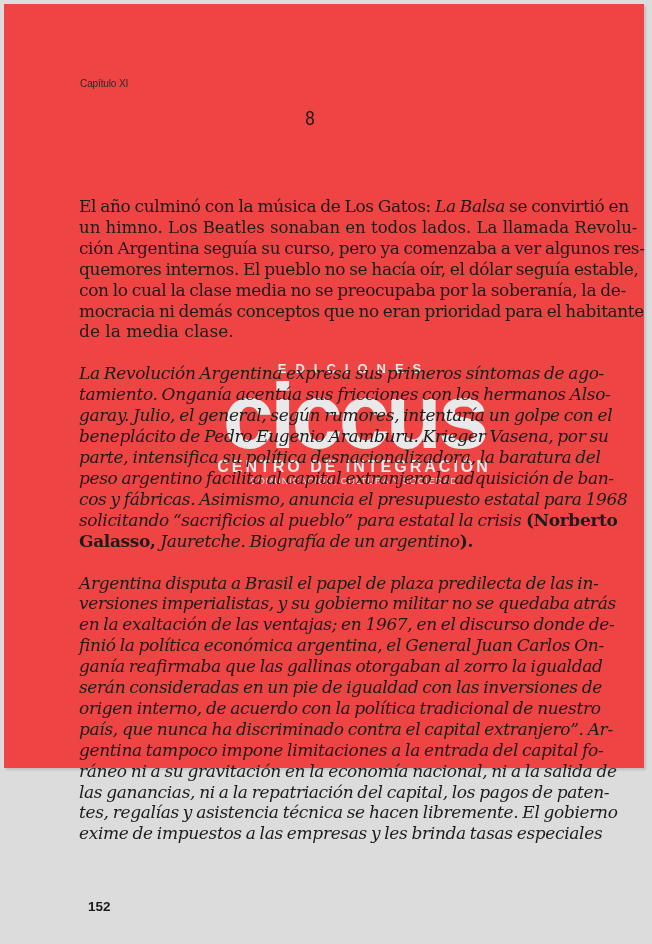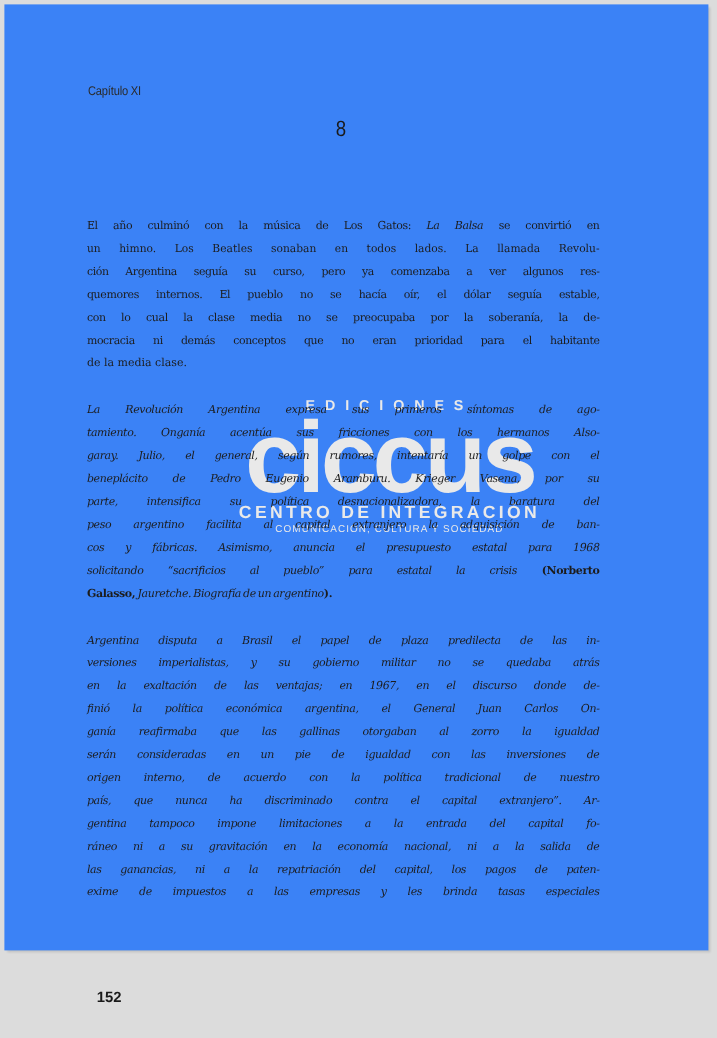--- a/index.html
+++ b/index.html
@@ -5,22 +5,22 @@
     html, body { margin: 0; padding: 0; }
     body {
       width: 652px; height: 944px;
       background: #dcdcdc;
       position: relative;
       overflow: hidden;
     }
     .page {
       position: absolute;
       left: 4px; top: 4px;
-      width: 640px; height: 860px;
-      background: #3b82f6;
+      width: 640px; height: 764px;
+      background: #ef4444;
       box-shadow: 2px 2px 2px rgba(0,0,0,0.12);
     }
     .running-head {
       position: absolute;
       left: 76px; top: 73px;
       font-family: "Liberation Sans", sans-serif;
       font-size: 11.5px;
       color: #2a2a2a;
       letter-spacing: -0.2px;
       transform: scaleX(0.88);
@@ -34,21 +34,21 @@
       font-family: "Liberation Sans", sans-serif;
       font-size: 20px;
       color: #1a1a1a;
       transform: scaleX(0.85);
     }
     .body-text {
       position: absolute;
       left: 75px; top: 192px;
       width: 466px;
       font-family: "DejaVu Serif", serif;
-      font-size: 10px;
+      font-size: 17px;
       line-height: 20.9px;
       color: #1c1c1c;
     }
     .body-text p {
       margin: 0 0 21px 0;
       text-align: justify;
       hyphens: manual;
     }
     .line {
       display: block;
@@ -131,19 +131,20 @@
       <span class="line condense" style="display: block;">versiones imperialistas, y su gobierno militar no se quedaba atrás</span>
       <span class="line condense" style="display: block;">en la exaltación de las ventajas; en 1967, en el discurso donde de-</span>
       <span class="line condense" style="display: block;">finió la política económica argentina, el General Juan Carlos On-</span>
       <span class="line condense" style="display: block;">ganía reafirmaba que las gallinas otorgaban al zorro la igualdad</span>
       <span class="line condense" style="display: block;">serán consideradas en un pie de igualdad con las inversiones de</span>
       <span class="line condense" style="display: block;">origen interno, de acuerdo con la política tradicional de nuestro</span>
       <span class="line condense" style="display: block;">país, que nunca ha discriminado contra el capital extranjero”. Ar-</span>
       <span class="line condense" style="display: block;">gentina tampoco impone limitaciones a la entrada del capital fo-</span>
       <span class="line condense" style="display: block;">ráneo ni a su gravitación en la economía nacional, ni a la salida de</span>
       <span class="line condense" style="display: block;">las ganancias, ni a la repatriación del capital, los pagos de paten-</span>
+      <span class="line condense" style="display: block;">tes, regalías y asistencia técnica se hacen libremente. El gobierno</span>
       <span class="line condense" style="display: block;">exime de impuestos a las empresas y les brinda tasas especiales</span>
     </p>
 
   </div>
 
   <div class="folio">152</div>
 </div>
 
 </body></html>

